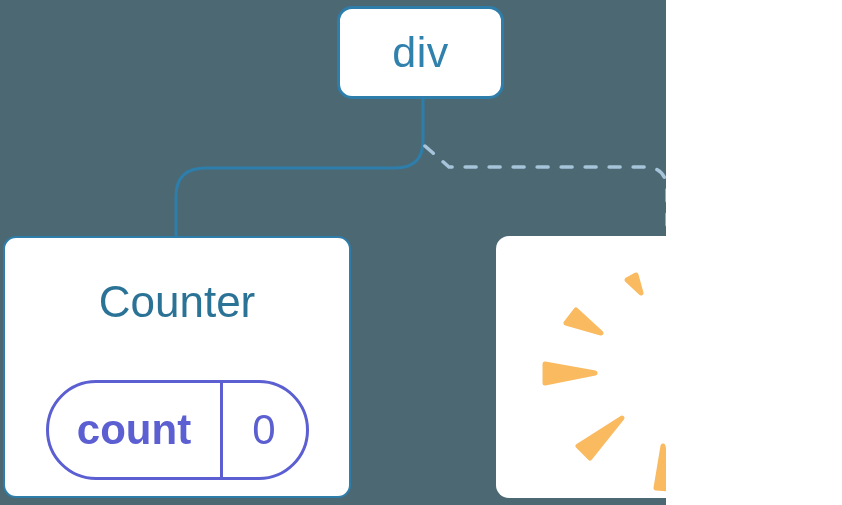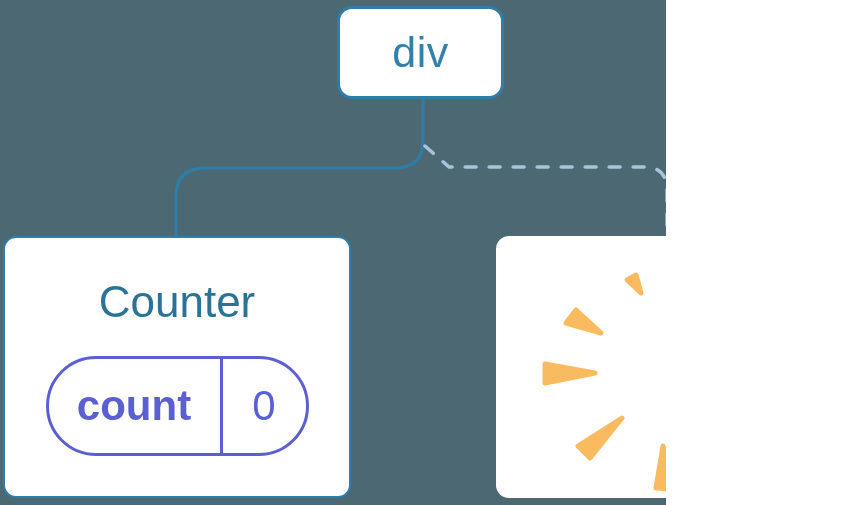--- a/index.html
+++ b/index.html
@@ -31,21 +31,21 @@
     border:3px solid var(--node-border);
     border-radius:15px;
     display:flex; align-items:center; justify-content:center;
   }
   .node-root-label { font-size:43px; color:var(--root-label); letter-spacing:0.5px; }
 
   .card { position:absolute; top:236px; height:262px; background:var(--card-bg); border-radius:13px; }
   .card-counter {
     left:3px; width:348px;
     border:2.5px solid var(--node-border);
-    display:flex; flex-direction:column; align-items:center;
+    display:flex; flex-direction:column; align-items:center;gap:24px;
   }
   .card-title { margin-top:40px; font-size:44px; line-height:1.1; color:var(--title-text); }
 
   .state-pill {
     margin-top:30px; width:263px; height:100px;
     border:3px solid var(--state-accent);
     border-radius:60px;
     display:flex; overflow:hidden;
   }
   .state-name, .state-value {

